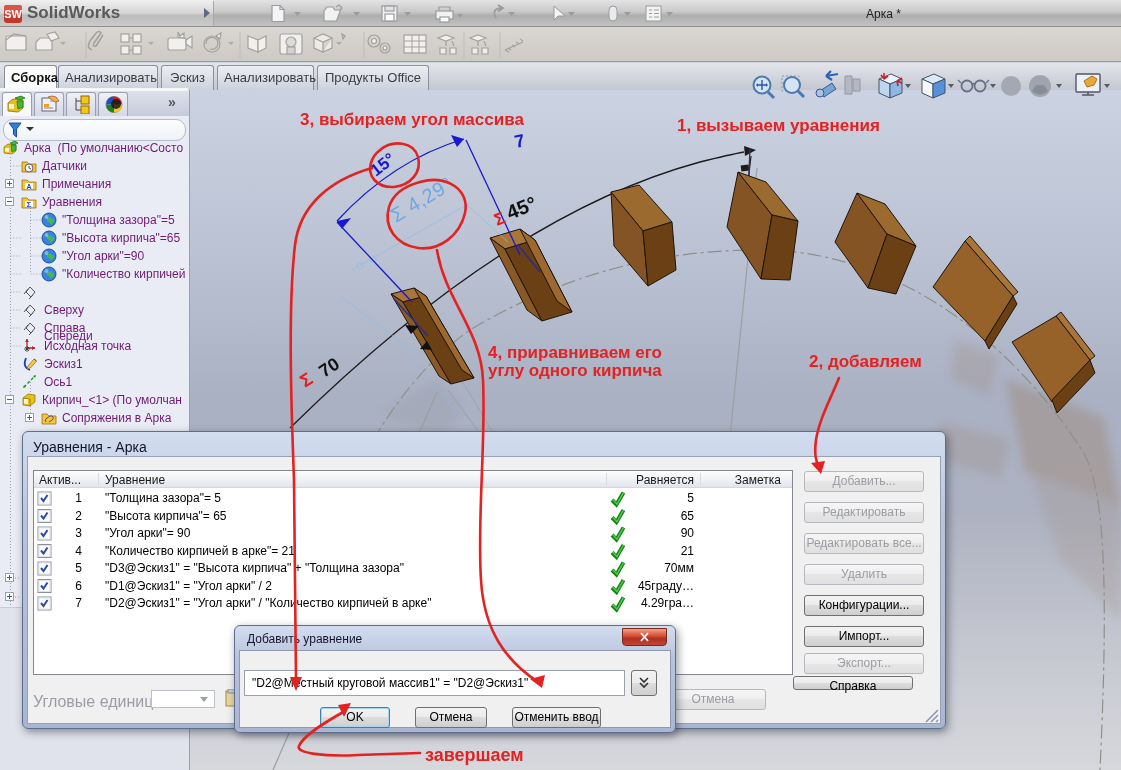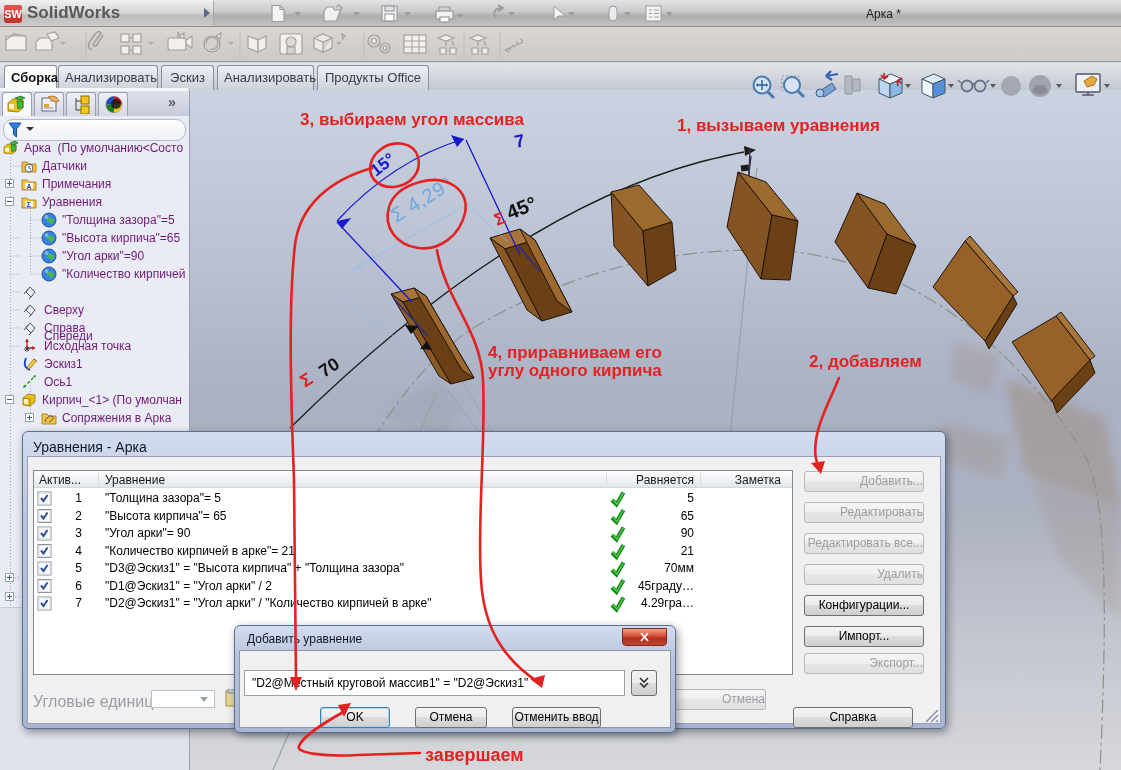--- a/index.html
+++ b/index.html
@@ -35,21 +35,21 @@
 .exp.plus b{position:absolute;left:3px;top:1px;width:1px;height:5px;background:#3a5fa8;}
 
 #viewport{left:190px;top:90px;width:931px;height:680px;overflow:hidden;
  background:linear-gradient(180deg,#cbd2e1 0%,#bac1d2 25%,#aab1c3 45%,#adb2c1 62%,#c6c8d1 83%,#d7d8dc 100%);}
 
 #lpbottom{left:0;top:607px;width:189px;height:163px;background:#e0e3ec;border-top:1px solid #c7cbd8;}
 
 .b7{position:absolute;border:1px solid #707070;border-radius:3px;
  background:linear-gradient(#f3f3f3,#ebebeb 50%,#dddddd 50%,#cfcfcf);
  font-size:12px;color:#000;text-align:center;}
-.b7.dis{border-color:#b5b8bf;color:#9b9da3;background:linear-gradient(#f5f5f5,#efefef 50%,#e6e6e6 50%,#e0e0e0);text-align:right;}
+.b7.dis{border-color:#b5b8bf;color:#9b9da3;background:linear-gradient(#f5f5f5,#efefef 50%,#e6e6e6 50%,#e0e0e0);}
 
 .aero{position:absolute;border-radius:6px;border:1px solid #5f6e8c;
  background:linear-gradient(#d3ddf0,#b8c4dd 30%,#a9b6d2);
  box-shadow:2px 3px 8px rgba(20,25,40,.45);}
 .aeroclient{position:absolute;background:#f0f0f0;border:1px solid #97a0b4;}
 </style></head>
 <body>
 <div id="app">
 
   <div class="abs" id="titlebar"></div>
@@ -532,21 +532,21 @@
     </g>
   </svg>
 
   <div class="b7 dis" style="left:804px;top:471px;width:120px;height:21px;line-height:19px;z-index:13">Добавить...</div>
   <div class="b7 dis" style="left:804px;top:502px;width:120px;height:21px;line-height:19px;z-index:13">Редактировать</div>
   <div class="b7 dis" style="left:804px;top:533px;width:120px;height:21px;line-height:19px;z-index:13">Редактировать все...</div>
   <div class="b7 dis" style="left:804px;top:564px;width:120px;height:21px;line-height:19px;z-index:13">Удалить</div>
   <div class="b7" style="left:804px;top:595px;width:120px;height:21px;line-height:19px;z-index:13">Конфигурации...</div>
   <div class="b7" style="left:804px;top:626px;width:120px;height:21px;line-height:19px;z-index:13">Импорт...</div>
   <div class="b7 dis" style="left:804px;top:653px;width:120px;height:21px;line-height:19px;z-index:13">Экспорт...</div>
-  <div class="b7" style="left:793px;top:707px;width:120px;height:21px;line-height:19px;z-index:13">Справка</div>
+  <div class="b7" style="left:793px;top:676px;width:120px;height:14px;line-height:19px;z-index:13">Справка</div>
   <div class="b7 dis" style="left:660px;top:689px;width:106px;height:21px;line-height:19px;z-index:13">Отмена</div>
   <div class="abs" style="left:33px;top:693px;font-size:16px;color:#9a9da5;z-index:13">Угловые единицы:</div>
   <div class="abs" style="left:151px;top:690px;width:64px;height:18px;background:#fff;border:1px solid #bcc0c8;z-index:13"></div>
   <svg class="abs" style="left:199px;top:696px;z-index:14" width="12" height="8">
       <path d="M1 1 l4 5 4 -5 z" fill="#9aa0a8"></path>
     </svg>
   <svg class="abs" style="left:224px;top:689px;z-index:13" width="14" height="18">
       <rect x="2" y="2" width="11" height="15" fill="#e8d8a0" stroke="#a08a40"></rect>
       <rect x="4" y="0" width="7" height="4" fill="#c8cdd8" stroke="#8a919c"></rect>
     </svg>

